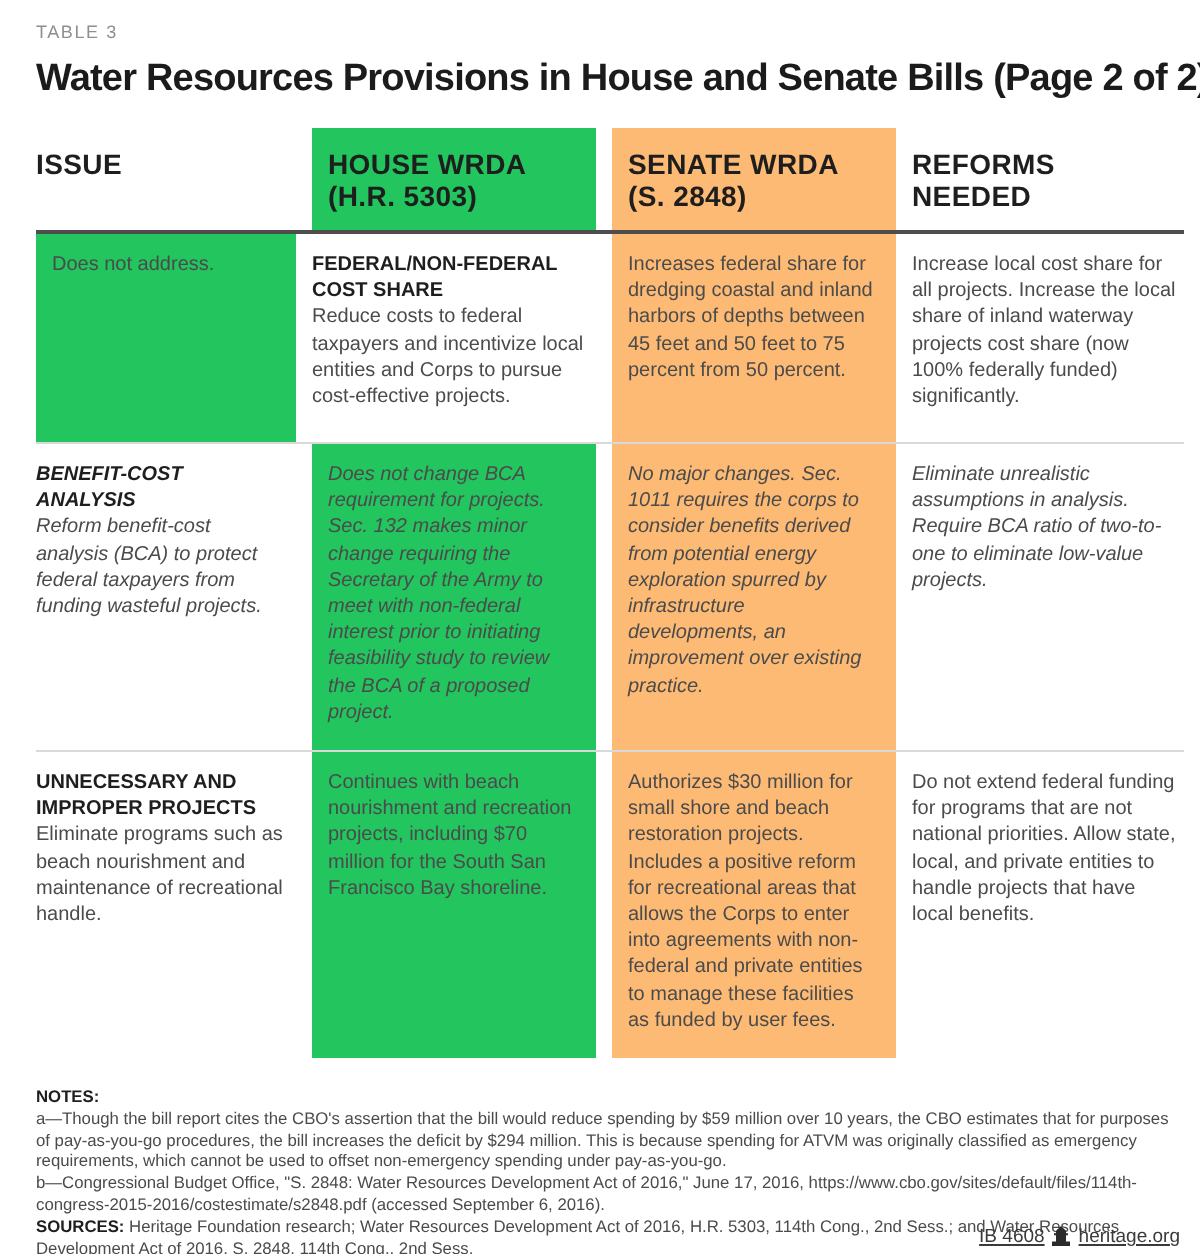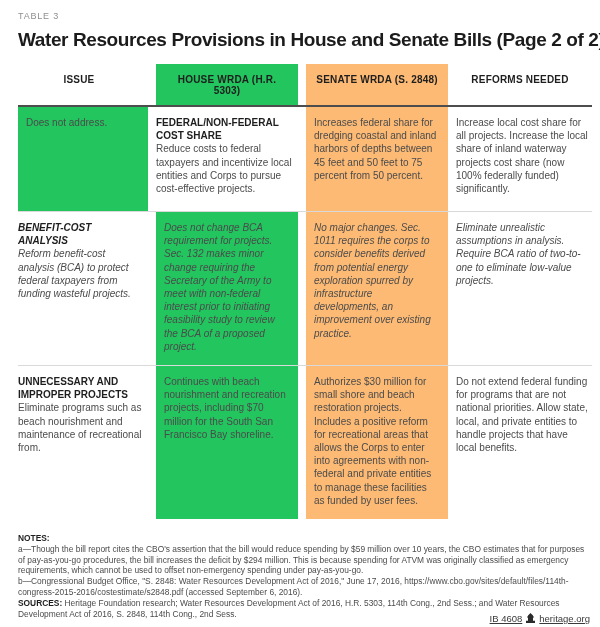--- a/index.html
+++ b/index.html
@@ -15,23 +15,22 @@
   .title {
     font-size:19px; font-weight:bold; color:#1b1b1b; letter-spacing:-0.4px;
     margin:8px 0 13px 0; white-space:nowrap;
   }
   .grid {
     display:grid; grid-template-columns:130px 142px 142px 136px;
     column-gap:8px; width:574px;
   }
   .thead { border-bottom:2px solid #4d4d4d; }
   .th {
-    font-size:10px; font-weight:bold; color:#1e1e1e; letter-spacing:0.2px;
+    font-size:14px; font-weight:bold; color:#1e1e1e; letter-spacing:0.2px;
     padding:10px 8px 9px 8px;
-    text-align:center;
   }
   .th.c1, .th.c4 { padding-left:0; }
   .bg-house { background:#22c55e; }
   .bg-senate { background:#fdba74; }
   .row { width:574px; }
   .cell {
     font-size:10px; line-height:13.2px; color:#4b4b4b;
     padding:9px 8px 12px 8px;
   }
   .cell.c1 { padding-left:0; padding-right:6px; }
@@ -88,21 +87,21 @@
     <div class="cell c2 bg-house">Does not change BCA requirement for projects. Sec. 132 makes minor change requiring the Secretary of the Army to meet with non-federal interest prior to initiating feasibility study to review the BCA of a proposed project.</div>
     <div class="cell c3 bg-senate">No major changes. Sec. 1011 requires the corps to consider benefits derived from potential energy exploration spurred by infrastructure developments, an improvement over existing practice.</div>
     <div class="cell c4">Eliminate unrealistic assumptions in analysis. Require BCA ratio of two-to-one to eliminate low-value projects.</div>
   </div>
 
   <div class="row-sep"></div>
 
   <div class="grid row r3">
     <div class="cell c1">
       <div class="issue-title">UNNECESSARY AND IMPROPER PROJECTS</div>
-      <div>Eliminate programs such as beach nourishment and maintenance of recreational from.</div>
+      <div>Eliminate programs such as beach nourishment and maintenance of recreational handle.</div>
     </div>
     <div class="cell c2 bg-house">Continues with beach nourishment and recreation projects, including $70 million for the South San Francisco Bay shoreline.</div>
     <div class="cell c3 bg-senate">Authorizes $30 million for small shore and beach restoration projects. Includes a positive reform for recreational areas that allows the Corps to enter into agreements with non-federal and private entities to manage these facilities as funded by user fees.</div>
     <div class="cell c4">Do not extend federal funding for programs that are not national priorities. Allow state, local, and private entities to handle projects that have local benefits.</div>
   </div>
 
   <div class="notes">
     <p class="notes-label">NOTES:</p>
     <p>a—Though the bill report cites the CBO's assertion that the bill would reduce spending by $59 million over 10 years, the CBO estimates that for purposes of pay-as-you-go procedures, the bill increases the deficit by $294 million. This is because spending for ATVM was originally classified as emergency requirements, which cannot be used to offset non-emergency spending under pay-as-you-go.</p>
     <p>b—Congressional Budget Office, "S. 2848: Water Resources Development Act of 2016," June 17, 2016, https://www.cbo.gov/sites/default/files/114th-congress-2015-2016/costestimate/s2848.pdf (accessed September 6, 2016).</p>

